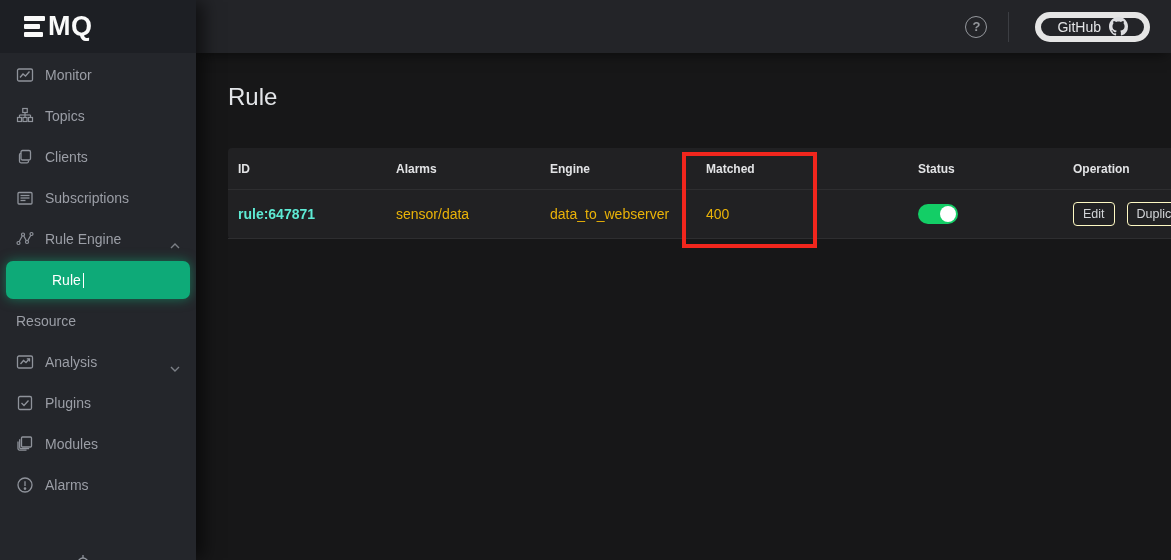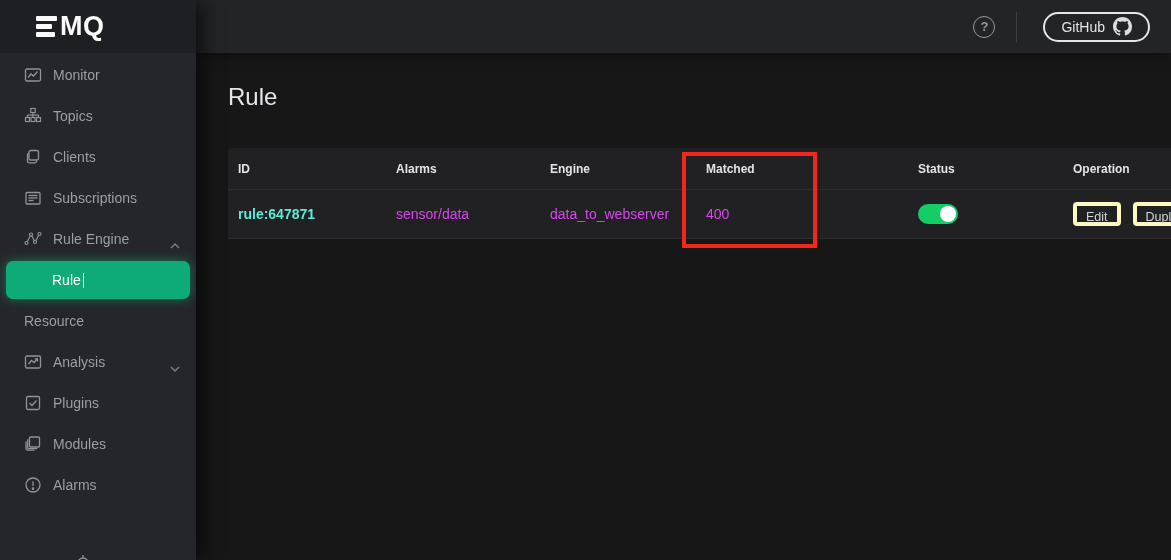--- a/index.html
+++ b/index.html
@@ -5,30 +5,30 @@
   * { margin:0; padding:0; box-sizing:border-box; }
   html,body { width:1171px; height:560px; overflow:hidden; background:#171718;
               font-family:"Liberation Sans", sans-serif; }
   .app { position:relative; width:1171px; height:560px; overflow:hidden; }
 
   
   .sidebar { position:absolute; left:0; top:0; width:196px; height:560px;
              background:#24262b; box-shadow:10px 0 16px -2px rgba(0,0,0,.55);
              z-index:3; overflow:hidden; }
   .logo { height:53px; background:#1d1f24; display:flex; align-items:center;
-          padding-left:36px; }
+          padding-left:24px; }
   .logo-bars { display:flex; flex-direction:column; gap:3.5px; margin-right:3px; }
   .logo-bars span { display:block; height:4.5px; background:#fafafa; border-radius:1px; }
   .logo-bars span:nth-child(1){ width:21px; }
   .logo-bars span:nth-child(2){ width:16px; }
   .logo-bars span:nth-child(3){ width:19px; }
   .logo-text { color:#fafafa; font-size:27px; font-weight:700; letter-spacing:.5px; }
 
   .menu { padding-top:1px; }
-  .mi { height:41px; display:flex; align-items:center; padding-left:24px;
+  .mi { height:41px; display:flex; align-items:center; padding-left:16px;
         position:relative; color:#9b9ea6; font-size:14px; cursor:pointer; }
   .mi .icon { width:18px; height:18px; margin-right:11px; color:#8f939b; flex:none; }
   .icon svg { display:block; width:100%; height:100%; }
   .chev { position:absolute; right:16px; top:50%; margin-top:-3px; color:#7c8087; }
   .mi.sub { }
   .mi.rule-active { height:38px; margin:2px 6px 1px 6px; border-radius:7px;
         background:#0eaa78; box-shadow:0 0 12px rgba(16,180,124,.55);
         color:#fff; padding-left:46px; }
   .caret { display:inline-block; width:1.5px; height:15px; background:#fff;
            margin-left:2px; vertical-align:-2px; }
@@ -36,45 +36,45 @@
                   color:#8f939b; }
 
   
   .topbar { position:absolute; left:196px; top:0; width:975px; height:53px;
             background:#232428; display:flex; align-items:center; z-index:2;
             box-shadow:0 6px 12px -4px rgba(0,0,0,.5); }
   .help { margin-left:auto; width:22px; height:22px; border:1.5px solid #95989d;
           border-radius:50%; color:#95989d; display:flex; align-items:center;
           justify-content:center; font-size:13px; font-weight:bold; cursor:pointer; }
   .tbdiv { width:1px; height:30px; background:#3c3e43; margin:0 26px 0 21px; }
-  .github { height:30px; padding:0 16px; border:2px solid #e5e5e5; border-radius:16px;
+  .github { height:30px; padding:0 16px; border:6px solid #e5e5e5; border-radius:16px;
             background:transparent; color:#e3e4e6; font-size:14px; display:flex;
             align-items:center; gap:8px; margin-right:21px; cursor:pointer;
             font-family:"Liberation Sans", sans-serif; }
   .github svg { width:19px; height:19px; fill:#dcdde0; }
 
   
   .main { position:absolute; left:196px; top:53px; width:975px; height:507px;
           background:#171718; }
   .page-title { margin:30px 0 0 32px; font-size:24px; font-weight:400; color:#e3e5e8; }
 
   .card { position:absolute; left:32px; top:95px; width:1000px; background:#212123;
           border-radius:4px; }
   .thead, .trow { display:grid; grid-template-columns:158px 154px 156px 212px 155px 1fr; }
   .thead { height:42px; border-bottom:1px solid #2e2e30; }
   .th { line-height:42px; padding-left:10px; color:#e2e3e5; font-weight:700; font-size:12px; }
   .trow { height:49px; align-items:center; border-bottom:1px solid #2e2e30; }
-  .td { padding-left:10px; color:#d946ef; font-size:14px; }
+  .td { padding-left:10px; color:#eab308; font-size:14px; }
   .td-id { color:#5eead4; cursor:pointer;font-weight:bold; }
   .switch { width:40px; height:20px; border-radius:10px; background:#13ce66;
             position:relative; margin-left:10px; cursor:pointer; }
   .switch::after { content:""; position:absolute; right:2px; top:2px; width:16px;
                    height:16px; border-radius:50%; background:#fff; }
   .ops { display:flex; gap:12px; padding-left:10px; }
-  .opbtn { height:24px; padding:0 9px; border:4px solid #fef9c3; border-radius:4px;
+  .opbtn { height:24px; padding:0 9px; border:1px solid #fef9c3; border-radius:4px;
            background:transparent; color:#d3d5d8; font-size:12.5px; line-height:22px;
            cursor:pointer; white-space:nowrap; font-family:"Liberation Sans", sans-serif; }
 
   
   .redbox { position:absolute; left:682px; top:152px; width:135px; height:96px;
             border:4px solid #f1261d; z-index:5; }
 </style>
 </head>
 <body>
 

